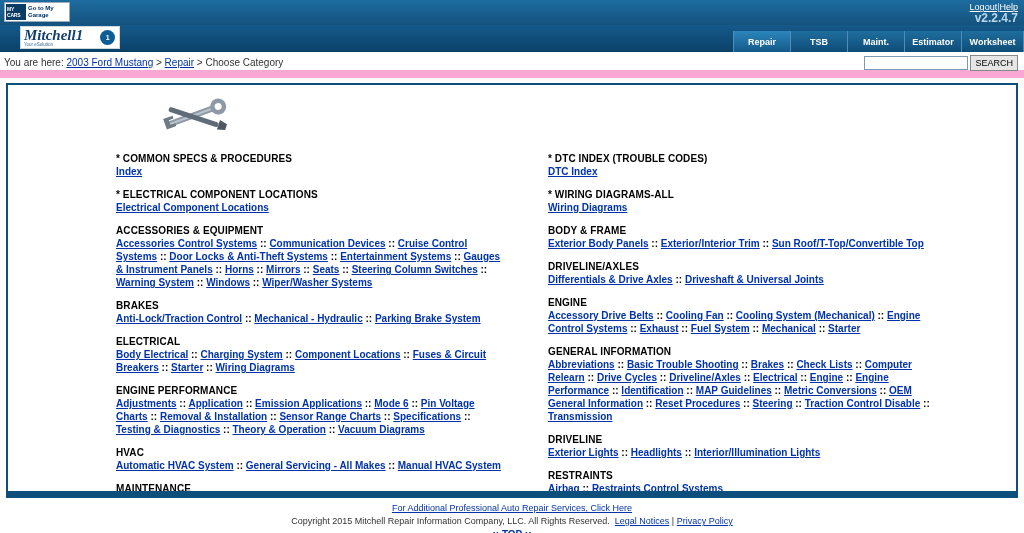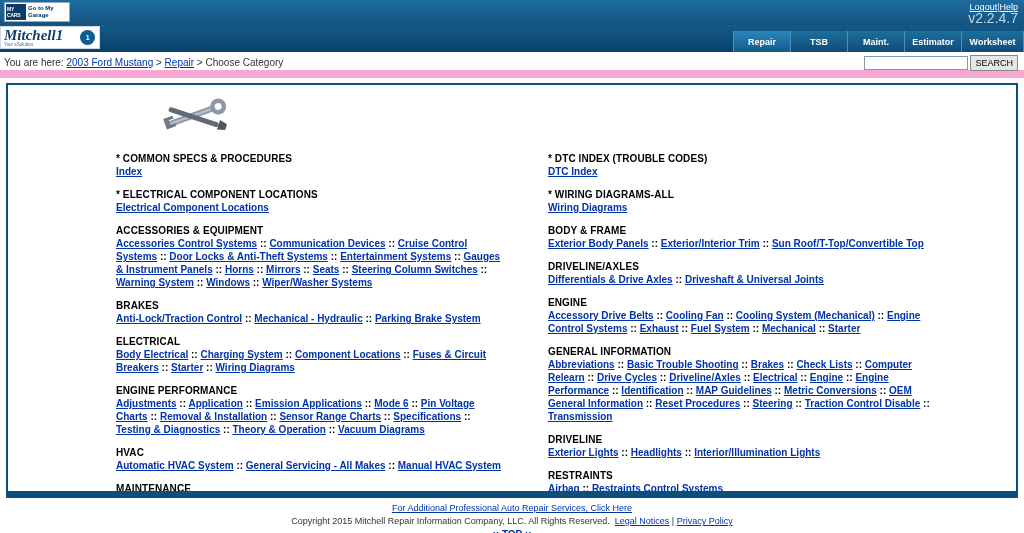--- a/index.html
+++ b/index.html
@@ -36,32 +36,32 @@
   .garage-text {
     font-size: 6px; color: #003366; font-weight: bold;
     line-height: 7px; padding-left: 2px;
   }
   .top-right {
     position: absolute; right: 6px; top: 2px;
     text-align: right; color: #cfe4f2; font-size: 9px;
     line-height: 11px;
   }
   .top-right a { color: #ffffff; text-decoration: underline; }
-  .version { color: #bcd7ea; font-size: 14px; }
+  .version { color: #bcd7ea; font-size: 12px; font-weight: bold; }
 
   
   .brandbar {
     height: 27px;
     background: #0d4f7c;
     background: linear-gradient(#15598a, #0a4269);
     position: relative;
     border-bottom: 1px solid #0a3f64;
   }
   .brandbar .logo-box {
-    position: absolute; left: 0; top: 1px;
+    position: absolute; left: 20px; top: 1px;
     background: #ffffff; border: 1px solid #cfd8de;
     padding: 1px 4px 1px 3px;
     display: flex; align-items: center; gap: 17px;
   }
   .logo-main {
     font-family: "Liberation Serif", serif;
     font-style: italic; font-weight: bold;
     font-size: 15px; color: #123f6b; line-height: 14px;
   }
   .logo-sub { font-size: 4.5px; color: #3a6a92; line-height: 5px; }

